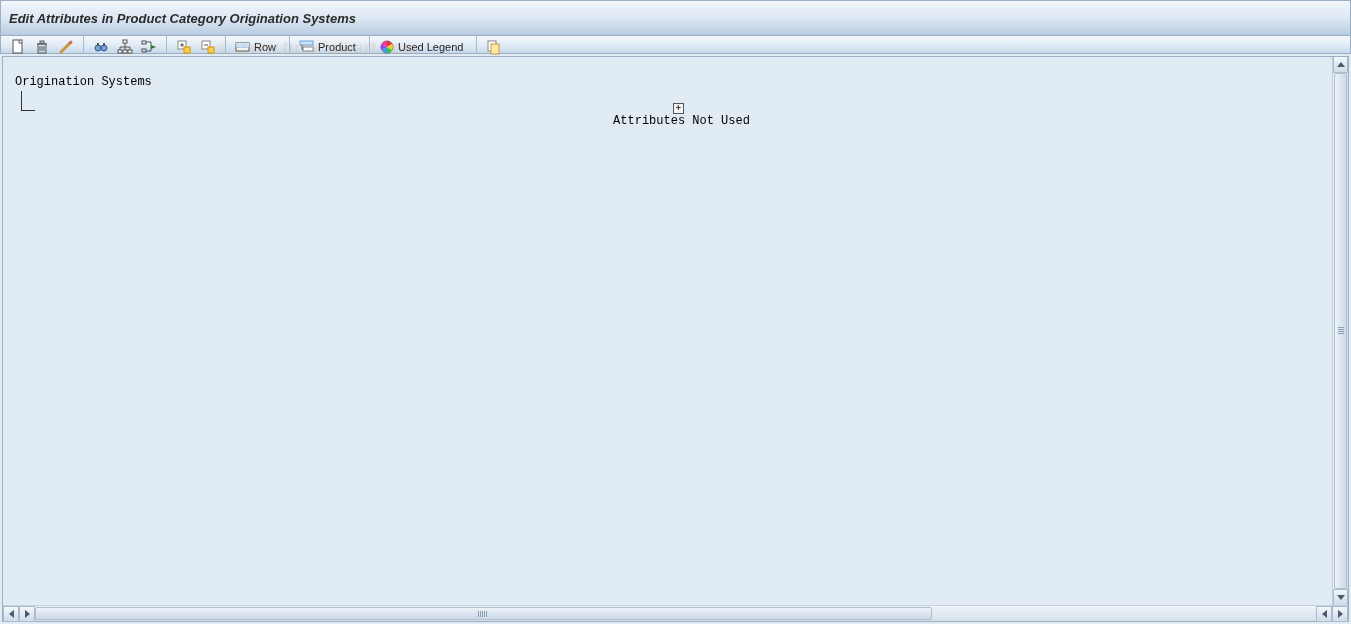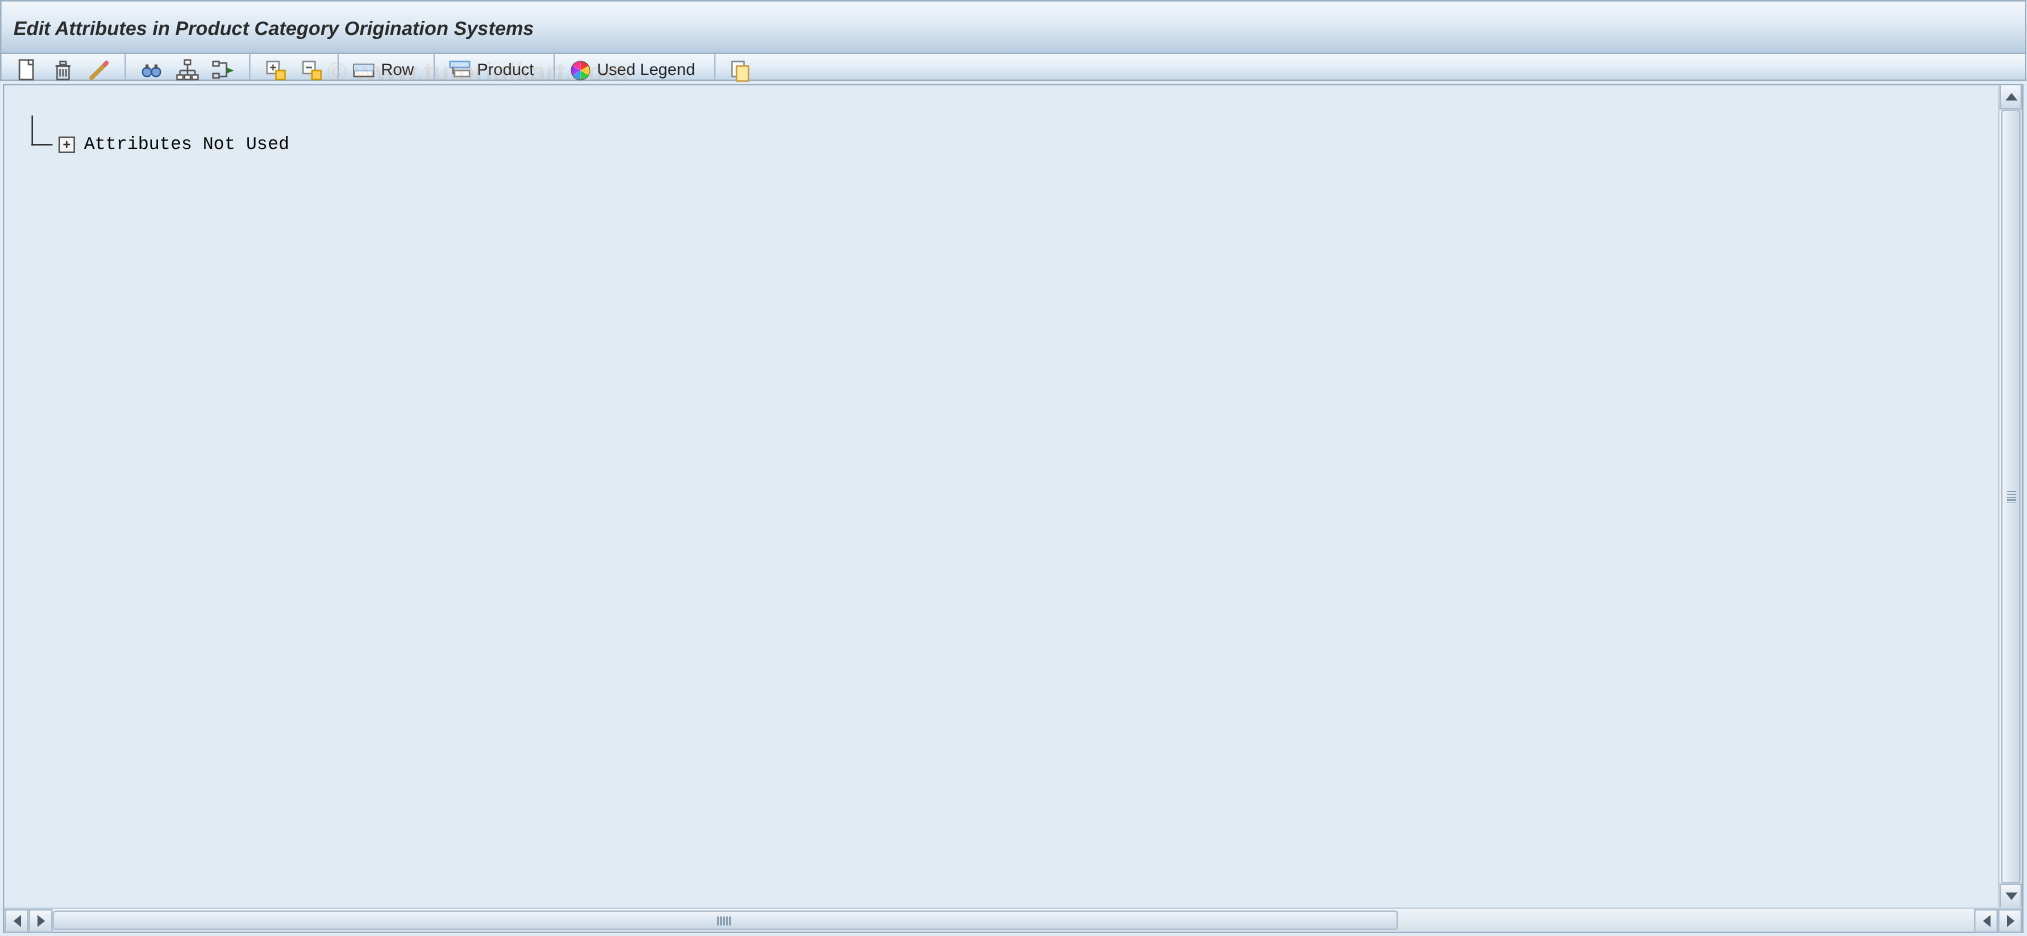--- a/index.html
+++ b/index.html
@@ -95,20 +95,21 @@
       display: block;
       position: relative;
       padding-left: 4px;
     }
     .tree-child {
       display: flex;
       align-items: center;
       position: relative;
       margin-top: 14px;
       padding-left: 28px;
+      flex-direction: column;
     }
     .tree-connector {
       position: absolute;
       left: 10px;
       top: -12px;
       width: 14px;
       height: 20px;
       border-left: 1px solid #333;
       border-bottom: 1px solid #333;
     }
@@ -342,20 +343,23 @@
   <button class="tbtn" title="Copy">
     <svg width="16" height="16">
         <rect x="2" y="2" width="8" height="10" fill="#fff" stroke="#888"></rect>
         <rect x="5" y="5" width="8" height="10" fill="#ffe9a3" stroke="#c79a3d"></rect>
       </svg>
   </button>
 </div>
 
 <div class="content-area">
   <div class="tree">
+    <div class="tree-root">
+      <span>Origination Systems</span>
+    </div>
     <div class="tree-child">
       <div class="tree-connector"></div>
       <span class="tree-expand"></span>
       <span>Attributes Not Used</span>
     </div>
   </div>
 
   <div class="vscroll">
     <div class="vbtn up">
         <div class="arrow u"></div>

